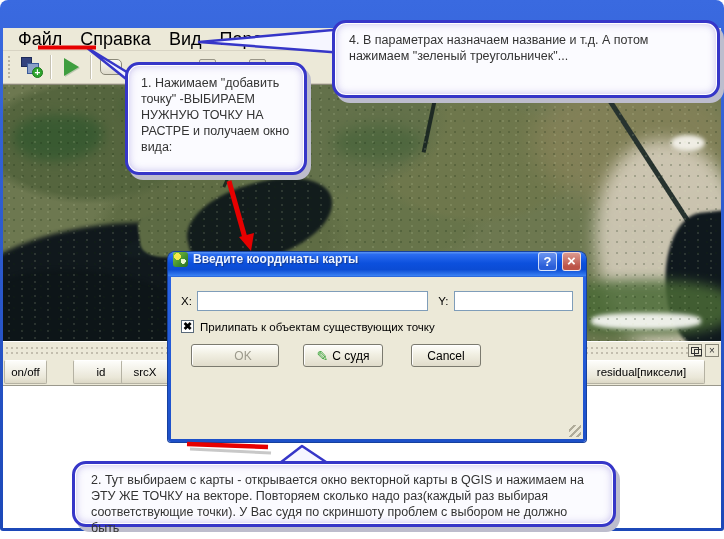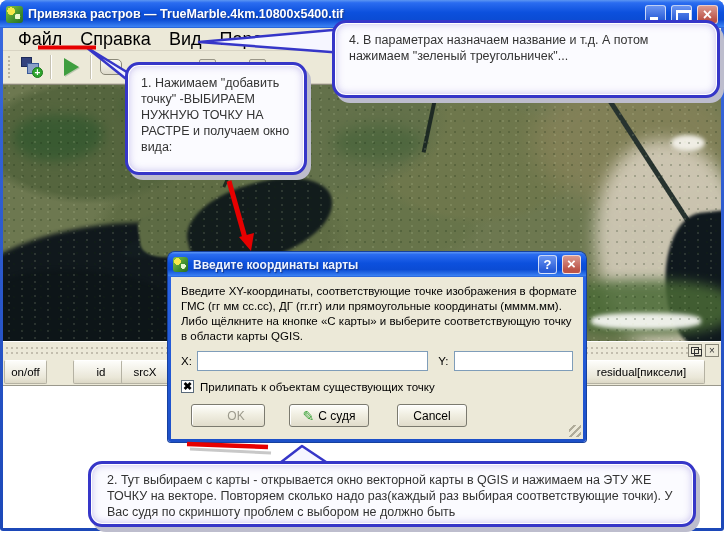--- a/index.html
+++ b/index.html
@@ -102,71 +102,64 @@
   .hbtn { position:absolute; top:1px; height:24px; font-size:11.5px; color:#000; text-align:center; line-height:22px;
          background:linear-gradient(180deg,#fdfdfa,#eae7d8 75%,#dcd8c6); border:1px solid #b5b2a3; border-top-color:#fff; border-radius:2px;
          overflow:hidden; white-space:nowrap; }
   .tbody { position:absolute; left:3px; right:3px; top:385px; bottom:3px; background:#fff; border-top:1px solid #9a988c; }
 
   
   .dialog { position:absolute; left:168px; top:252px; width:418px; height:190px; z-index:10;
          border-radius:7px 7px 3px 3px; background:linear-gradient(180deg,#2b66e8,#1d50c8);
          box-shadow:0 0 0 1px #16409e; }
   .dtitle { position:absolute; left:0; right:0; top:0; height:25px; border-radius:7px 7px 0 0;
-         display:flex; align-items:center; gap:5px; padding:0 5px;
+         display:flex; align-items:flex-start; gap:5px; padding:0 5px;
          background:linear-gradient(180deg,#5c96f2 0%,#2a6cf0 10%,#0c50dd 45%,#0b4cd4 70%,#3c82f4 96%,#1d53c8 100%); }
   .dtitle .dtext { flex:1; color:#eef4ff; font-size:12px; font-weight:bold; text-shadow:1px 1px 1px #163a8f; }
   .dbtn { width:19px; height:19px; border-radius:3px; border:1px solid rgba(255,255,255,.75);
          color:#fff; font-weight:bold; text-align:center; flex:0 0 auto; }
   .dbtn.help { background:linear-gradient(180deg,#6b95f2,#2b5ed8 80%); font-size:13px; line-height:17px; }
   .dbtn.close { background:linear-gradient(180deg,#dc9a90,#bc5448 80%); font-size:15px; line-height:16px; }
   .dbody { position:absolute; left:3px; right:3px; top:25px; bottom:3px; background:#ece9d8; padding:7px 10px 0; }
   .dtext-block { font-size:11.5px; line-height:15px; color:#000; width:398px; }
   .coord-row { display:flex; align-items:center; margin-top:7px; font-size:11.5px; }
   .coord-row .lbl { width:16px; }
   .xp-input { height:20px; border:1px solid #7f9db9; background:#fff; font-size:12px; padding:0 3px; }
   .x-in { width:234px; margin-right:10px; }
   .y-in { width:119px; }
   .chk-row { display:flex; align-items:center; gap:6px; margin-top:9px; font-size:11.5px; }
   .chk { width:13px; height:13px; background:#fff; border:1px solid #5a6a7a; font-size:11px; font-weight:bold;
          line-height:11px; text-align:center; color:#000; }
   .btn-row { display:flex; align-items:center; margin-top:11px; }
   .xpbtn { height:23px; border:1px solid #7b7a6f; border-radius:3px; font-size:12px; color:#000;
          background:linear-gradient(180deg,#fefefc,#f1efe2 45%,#e0dccb); box-shadow:inset 1px 1px 0 #fff;
          display:flex; align-items:center; justify-content:center; gap:4px; }
-  .xpbtn.ok { width:74px; margin-left:10px; color:#9c9a8c;padding-left:16px; }
+  .xpbtn.ok { width:88px; margin-left:10px; color:#9c9a8c;padding-left:16px; }
   .xpbtn.frommap { width:80px; margin-left:24px; }
   .xpbtn.cancel { width:70px; margin-left:28px; }
   .pen { color:#2f9e2f; font-size:14px; line-height:12px; }
   .grip-corner { position:absolute; right:2px; bottom:2px; width:12px; height:12px;
          background:repeating-linear-gradient(135deg, transparent 0 3px, #b0ac9a 3px 5px); }
 
   
   .callout { position:absolute; z-index:25; background:#fbfbff; border:3px solid #3636c8; border-radius:14px;
          box-shadow:4px 5px 0 0 #bdbdcd, inset 0 0 0 1px #fff, inset 0 0 9px rgba(115,95,205,.45);
          color:#333; font-size:12.5px; line-height:16px; }
   .c1 { left:125px; top:62px; width:182px; height:113px; padding:10px 8px 6px 13px; }
   .c3 { left:332px; top:20px; width:388px; height:78px; padding:9px 12px 6px 14px; }
-  .c2 { left:88px; top:461px; width:608px; height:66px; padding:8px 14px 6px 16px; }
+  .c2 { left:72px; top:461px; width:544px; height:66px; padding:8px 14px 6px 16px; }
 
   .overlay-svg { position:absolute; left:0; top:0; width:724px; height:539px; pointer-events:none; }
   #tails { z-index:24; } #redmarks { z-index:26; }
 </style>
 </head>
 <body>
 
 <div class="win">
 
-  <div class="titlebar">
-    <div class="qgis-ico"></div>
-    <div class="title">Привязка растров — TrueMarble.4km.10800x5400.tif</div>
-    <div class="winbtn min"></div>
-    <div class="winbtn max"></div>
-    <div class="winbtn close"></div>
-  </div>
 
   <div class="menubar">
     <span class="mi">Файл</span>
     <span class="mi">Справка</span>
     <span class="mi">Вид</span>
     <span class="mi">Параметры</span>
     <span class="mi">Справка</span>
   </div>
 
   <div class="toolbar">
@@ -236,21 +229,20 @@
 </div>
 
 <div class="dialog">
   <div class="dtitle">
     <div class="qgis-ico" style="width:15px;height:15px"></div>
     <div class="dtext">Введите координаты карты</div>
     <div class="dbtn help">?</div>
     <div class="dbtn close">×</div>
   </div>
   <div class="dbody">
-    <div class="dtext-block">Введите XY-координаты, соответствующие точке изображения в формате ГМС (гг мм сс.сс), ДГ (гг.гг) или прямоугольные координаты (мммм.мм). Либо щёлкните на кнопке «С карты» и выберите соответствующую точку в области карты QGIS.</div>
     <div class="coord-row">
       <span class="lbl">X:</span>
       <input class="xp-input x-in" value="" style="">
       <span class="lbl">Y:</span>
       <input class="xp-input y-in" value="" style="">
     </div>
     <div class="chk-row">
       <span class="chk">✖</span>
       <span>Прилипать к объектам существующих точку</span>
     </div>

